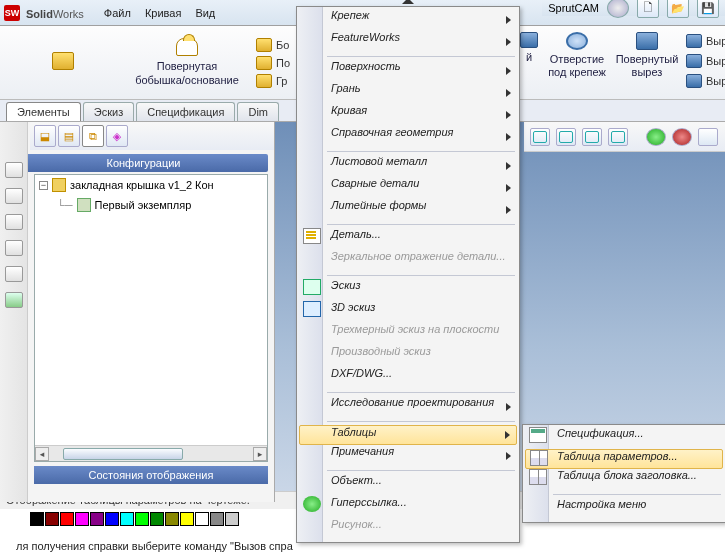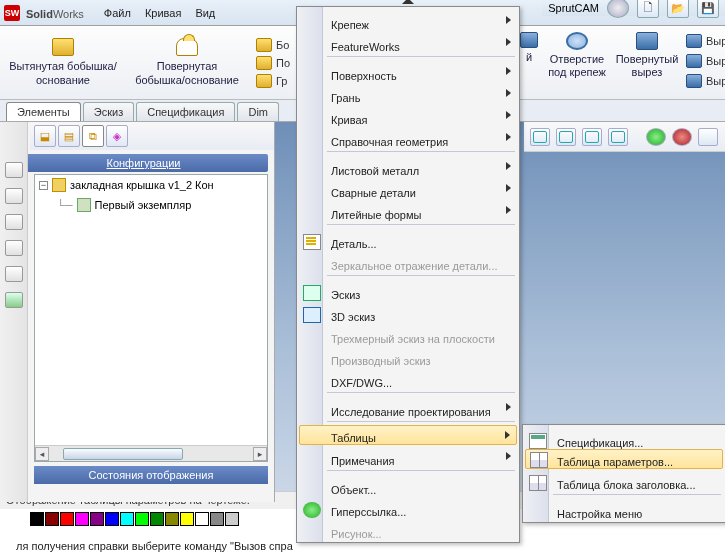--- a/index.html
+++ b/index.html
@@ -45,21 +45,21 @@
   .vbtn { width:20px; height:18px; border:1px solid #aac; background:linear-gradient(#fff,#dde8f4); border-radius:2px; position:relative;}
   .vbtn.cyan::after{content:"";position:absolute;inset:2px;border:1px solid #2aa;border-radius:2px;}
   .vbtn.green{background:radial-gradient(#8e8,#2a2);border-radius:50%;}
   .vbtn.red{background:radial-gradient(#e88,#a22);border-radius:50%;}
   
   
   .leftpanel { position:absolute; left:0; top:122px; width:275px; height:380px; background:#f4f4f4; border-right:1px solid #aaa; z-index:1;}
   .lp-top { height:28px; display:flex; align-items:center; gap:2px; padding:2px 4px; background:linear-gradient(#f8f8f8,#e8ecf4);}
   .lp-tab { width:22px;height:22px;border:1px solid #aac;background:linear-gradient(#fff,#e0e8f4);border-radius:2px;display:flex;align-items:center;justify-content:center;}
   .lp-tab.active { background:#fff; border-color:#888;}
-  .cfgheader { margin:4px 6px 0 19px; height:18px; background:linear-gradient(#6a8ac8,#4a6aa8); color:#fff; display:flex; align-items:center; justify-content:center; border-radius:2px;text-decoration:underline;}
+  .cfgheader { margin:4px 6px 0 19px; height:18px; background:linear-gradient(#6a8ac8,#4a6aa8); color:#fff; display:flex; align-items:center; justify-content:center; border-radius:2px;}
   .tree { position:absolute; left:34px; top:52px; right:6px; bottom:40px; background:#fff; border:1px solid #9aa; overflow:hidden;}
   .tree-row { display:flex; align-items:center; gap:4px; padding:3px 4px; white-space:nowrap;}
   .tree-exp { width:9px;height:9px;border:1px solid #888;display:flex;align-items:center;justify-content:center;font-size:9px;line-height:1;color:#444;}
   .tree-ic { width:14px;height:14px;background:#f0d060;border:1px solid #c09000;}
   .tree .indent { padding-left:22px;}
   .tree-scroll { position:absolute; left:0; right:0; bottom:0; height:16px; background:#e8e8e8; border-top:1px solid #ccc; display:flex; align-items:center;}
   .tree-scroll .thumb{ margin-left:14px; width:120px; height:12px; background:linear-gradient(#fafcff,#c8d4e8); border:1px solid #8aa; border-radius:2px;}
   .tree-scroll .arr{ width:14px;height:14px;border:1px solid #aaa;background:#eee;display:flex;align-items:center;justify-content:center;font-size:9px;color:#555;}
   .stateheader { position:absolute; left:34px; right:6px; bottom:18px; height:18px; background:linear-gradient(#6a8ac8,#4a6aa8); color:#fff; display:flex; align-items:center; justify-content:center;}
   .leftside-icons { position:absolute; left:0; top:122px; width:28px; height:380px; background:linear-gradient(90deg,#f0f0f0,#e4e4e4); border-right:1px solid #ccc; z-index:2; display:flex; flex-direction:column; align-items:center; padding-top:40px; gap:10px;}
@@ -68,21 +68,21 @@
   .statusbar { position:absolute; left:0; top:491px; right:0; height:18px; background:#f0f0f0; border-top:1px solid #ccc; padding:2px 6px; color:#333; z-index:0;}
   
   .colorpal { position:absolute; left:30px; top:512px; display:flex; gap:1px; z-index:0;}
   .csw { width:14px;height:14px; border:1px solid #000;}
   
   .bottomtext { position:absolute; left:16px; top:540px; color:#222; z-index:0;}
   
   
   .menu { position:absolute; background:#f4f4f4; border:1px solid #8a8a8a; box-shadow:2px 2px 4px rgba(0,0,0,.25); padding:2px; z-index:100;}
   .menu .iconcol { position:absolute; left:0; top:0; bottom:0; width:26px; background:linear-gradient(90deg,#eef0f4,#dce0ec); border-right:1px solid #c4c8d4;}
-  .mi { position:relative; display:flex; align-items:flex-end; height:22px; padding-left:32px; padding-right:22px; color:#222; white-space:nowrap;}
+  .mi { position:relative; display:flex; align-items:flex-start; height:22px; padding-left:32px; padding-right:22px; color:#222; white-space:nowrap;font-style:italic;}
   .mi.disabled { color:#9a9a9a;}
   .mi.hover { background:linear-gradient(#fff2c8,#ffe49a); border:1px solid #e0b44a; border-radius:2px; padding-left:31px; padding-right:21px; height:20px;}
   .mi .arr { position:absolute; right:6px; top:50%; transform:translateY(-50%); width:0;height:0;border-top:4px solid transparent;border-bottom:4px solid transparent;border-left:5px solid #333;}
   .msep { height:1px; background:#c4c8d4; margin:3px 2px 3px 28px;}
   .mi .mic { position:absolute; left:4px; width:18px; height:16px;}
   .mic-doc { border:1px solid #888; background:#fff;}
   .mic-doc::after{content:"";position:absolute;left:2px;top:2px;width:10px;height:2px;background:#e0b000;box-shadow:0 3px 0 #e0b000,0 6px 0 #e0b000;}
   .mic-sk { border:1px solid #2a6; background:#dfe;}
   .mic-3d { border:1px solid #26a; background:#def;}
   .mic-green { background:radial-gradient(#8e8,#2a2); border-radius:50%;}
@@ -110,21 +110,20 @@
   <span>SprutCAM</span>
   <div class="tbtn" style="background:radial-gradient(#eee,#aac);border-radius:50%;"></div>
   <div class="tbtn">🗋</div>
   <div class="tbtn" style="color:#c80;">📂</div>
   <div class="tbtn" style="color:#26a;">💾</div>
 </div>
 
 <div class="bigtoolbar">
   <div class="bigbtn">
     <div class="ic ic-extrude"></div>
-    <span>Вытянутая бобышка/основание</span>
   </div>
   <div class="bigbtn">
     <div class="ic ic-revolve"></div>
     <span>Повернутая бобышка/основание</span>
   </div>
   <div class="smallcol">
     <div class="smallbtn">
         <div class="ic-s"></div>
         <span>Бо</span>
       </div>

